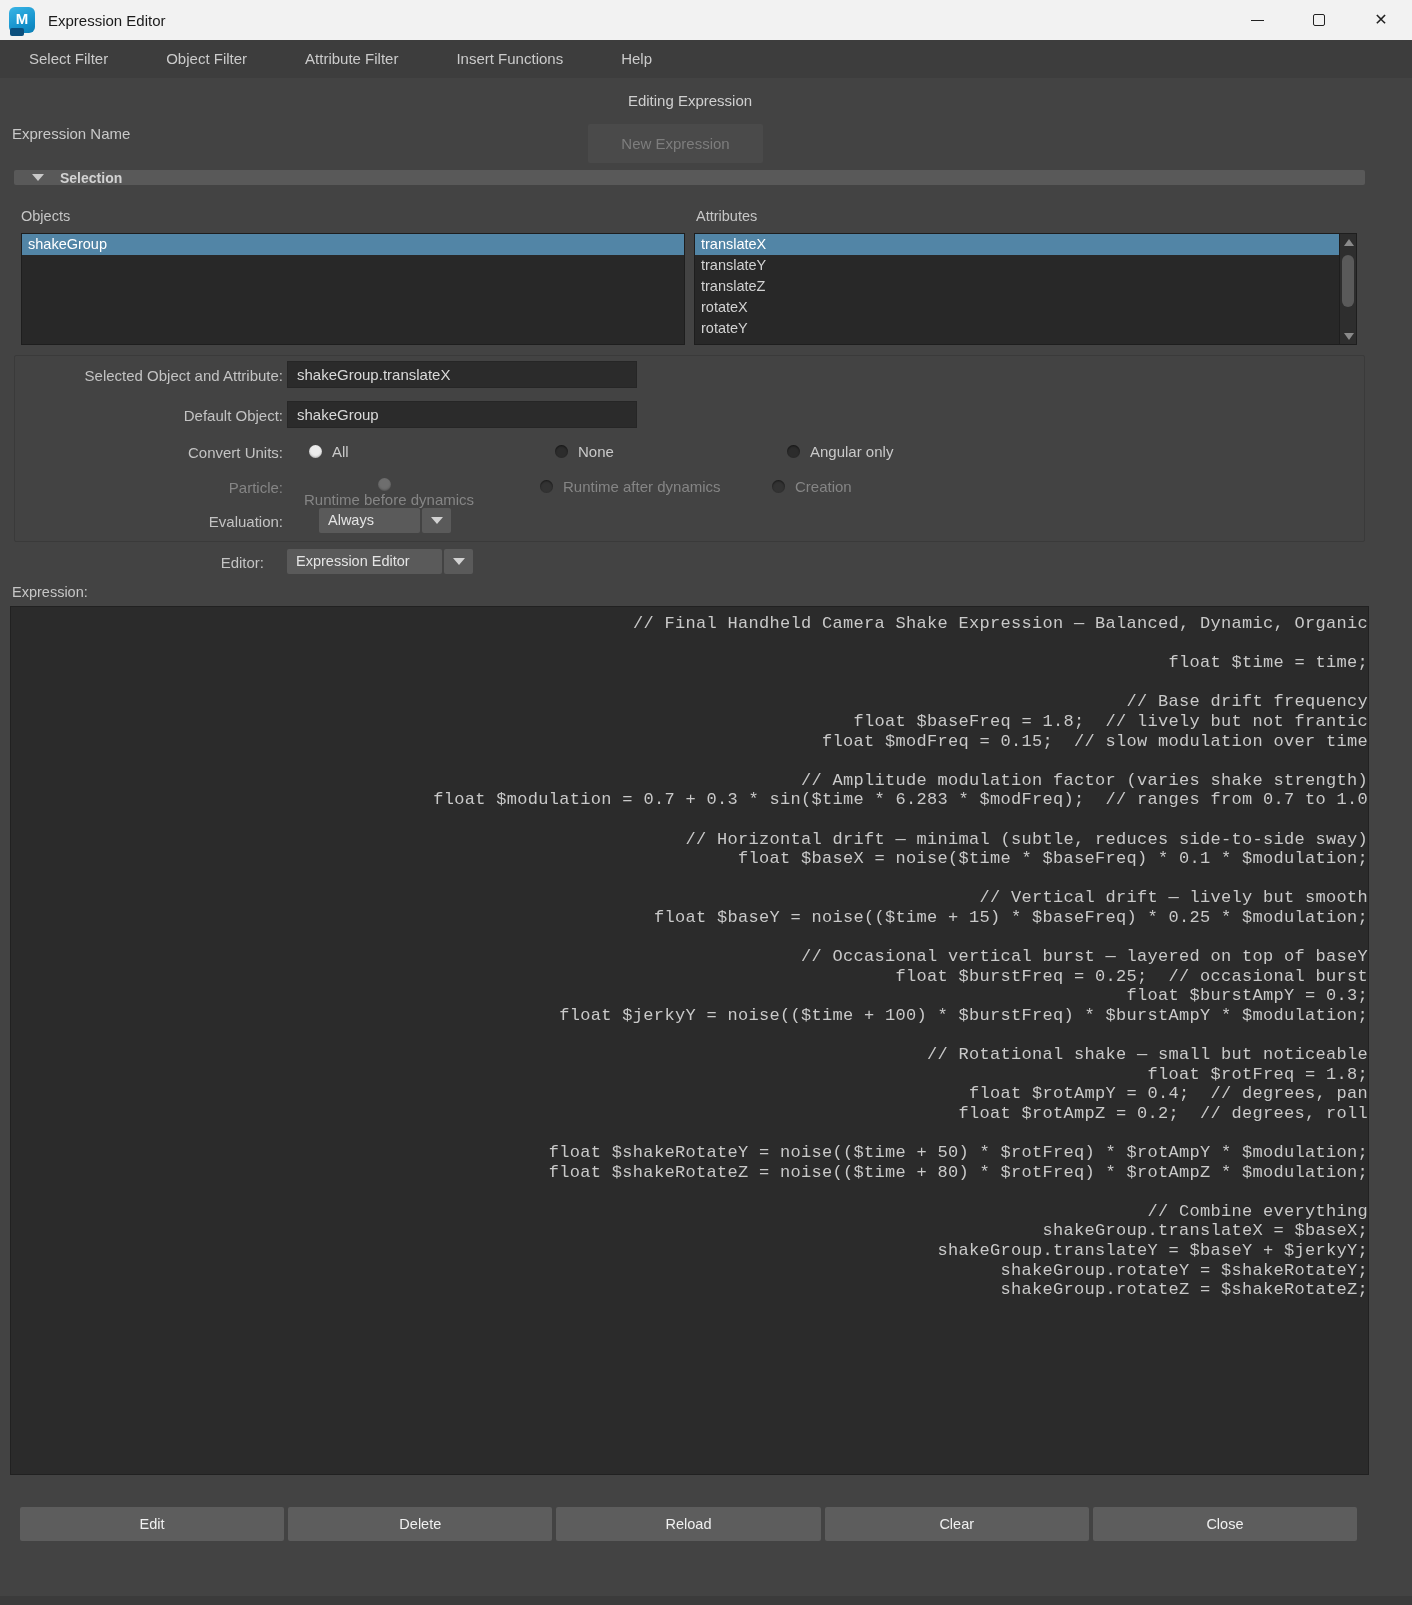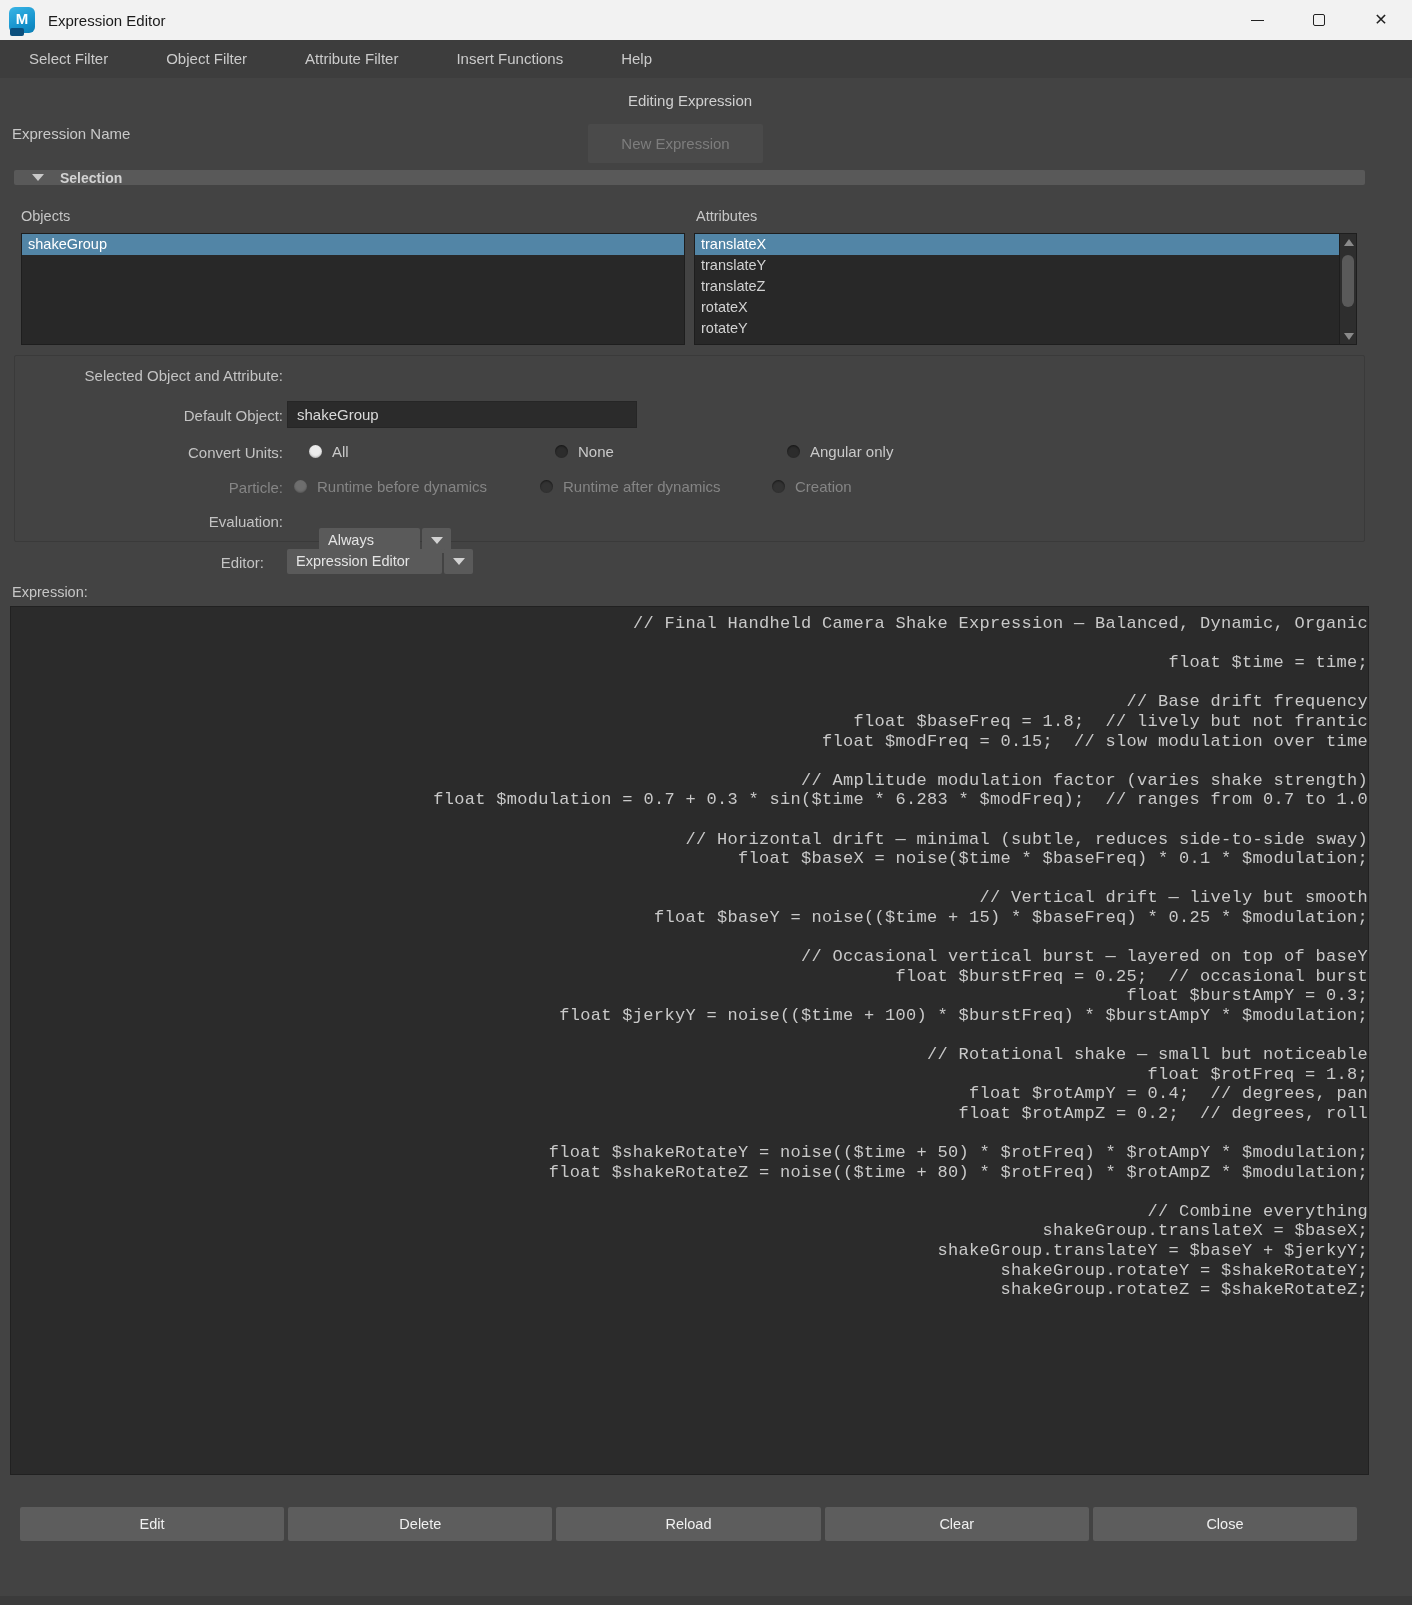--- a/index.html
+++ b/index.html
@@ -108,21 +108,21 @@
   .radio.on{ background:#ececec; box-shadow:inset 0 -1px 2px rgba(0,0,0,.25); }
   .radio.dim{ background:#333333; }
   .radio.dim.on{ background:#6e6e6e; }
   .radio-text{ margin-left:10px; font-size:15px; color:#c9c9c9; }
   .dim-text{ color:#858585; }
 
   .dropdown{ position:absolute; height:25px; display:flex; }
   .dd-value{ background:#5a5a5a; border-radius:2px; height:25px; line-height:25px; padding-left:9px; font-size:14.5px; color:#e4e4e4; }
   .dd-arrow{ background:#5a5a5a; border-radius:2px; margin-left:2px; width:29px; height:25px; display:flex; align-items:center; justify-content:center; }
   .dd-tri{ width:0; height:0; border-left:6px solid transparent; border-right:6px solid transparent; border-top:7px solid #d2d2d2; }
-  .dd-eval{ left:287px; top:528px;padding-left:32px; } .dd-eval .dd-value{ width:101px; }
+  .dd-eval{ left:287px; top:508px;padding-left:32px; } .dd-eval .dd-value{ width:101px; }
   .dd-editor{ left:287px; top:549px; } .dd-editor .dd-value{ width:155px; }
   .lbl-editor{ position:absolute; left:0; width:264px; top:554px; text-align:right; font-size:15px; color:#c3c3c3; }
 
   
   .expr-label{ position:absolute; left:12px; top:584px; font-size:14.5px; color:#c6c6c6; }
   .code-area{
     position:absolute; left:10px; top:606px; width:1359px; height:869px;
     background:#2b2b2b; border:1px solid #212121; overflow:hidden;
   }
   .code-area pre{
@@ -209,20 +209,23 @@
       <div class="scroll-thumb"></div>
       <div class="scroll-btn scroll-down">
           <div class="tri-down"></div>
         </div>
     </div>
   </div>
 
   <div class="detail-frame"></div>
 
   <div class="flabel lbl-soa">Selected Object and Attribute:</div>
+  <div class="field fld-soa">
+    <span>shakeGroup.translateX</span>
+  </div>
 
   <div class="flabel lbl-def">Default Object:</div>
   <div class="field fld-def">
     <span>shakeGroup</span>
   </div>
 
   <div class="flabel lbl-cu">Convert Units:</div>
   <div class="radio-row" style="left:15px; top:443px; width:1351px; position:absolute;">
     <div class="radio-opt" style="left:294px;">
       <div class="radio on"></div>
@@ -233,21 +236,21 @@
       <div class="radio-text">None</div>
     </div>
     <div class="radio-opt" style="left:772px;">
       <div class="radio"></div>
       <div class="radio-text">Angular only</div>
     </div>
   </div>
 
   <div class="flabel lbl-part">Particle:</div>
   <div class="radio-row" style="left:0; top:478px; width:1351px; position:absolute;">
-    <div class="radio-opt" style="left:294px;">
+    <div class="radio-opt" style="left:294px;flex-direction:column;">
       <div class="radio dim on"></div>
       <div class="radio-text dim-text">Runtime before dynamics</div>
     </div>
     <div class="radio-opt" style="left:540px;">
       <div class="radio dim"></div>
       <div class="radio-text dim-text">Runtime after dynamics</div>
     </div>
     <div class="radio-opt" style="left:772px;">
       <div class="radio dim"></div>
       <div class="radio-text dim-text">Creation</div>

